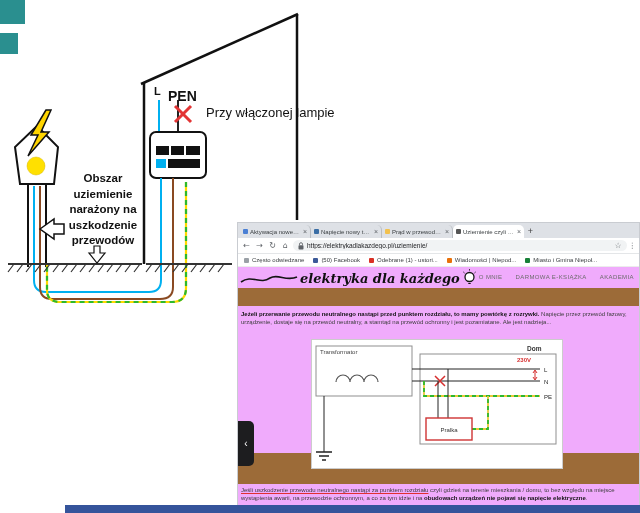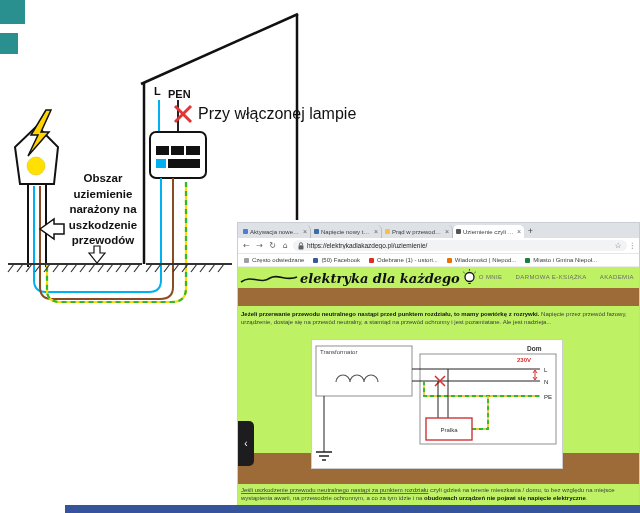--- a/index.html
+++ b/index.html
@@ -6,22 +6,22 @@
   .page{position:relative;width:640px;height:513px;background:#fff;overflow:hidden;
         font-family:"Liberation Sans",sans-serif;}
   .abs{position:absolute;}
 
   
   .teal1{left:0;top:0;width:25px;height:24px;}
   .teal2{left:0;top:33px;width:18px;height:21px;}
 
   
   .hd-l{left:154px;top:85px;font-size:11px;font-weight:bold;color:#111;}
-  .hd-pen{left:168px;top:88px;font-size:11px;font-weight:bold;color:#111;}
-  .hd-note{left:198px;top:105px;font-size:16px;color:#111;white-space:nowrap;}
+  .hd-pen{left:168px;top:88px;font-size:14px;font-weight:bold;color:#111;}
+  .hd-note{left:206px;top:105px;font-size:13px;color:#111;white-space:nowrap;}
   .hd-area{left:62px;top:171px;width:82px;font-size:11.5px;font-weight:bold;color:#111;
            line-height:15.5px;white-space:pre-line;text-align:center;}
 
   
   .browser{left:237px;top:222px;width:403px;height:283px;background:#fff;
            border:1px solid #c9ccd1;box-sizing:border-box;}
   .tabbar{height:15px;background:#dee1e6;display:flex;align-items:flex-end;padding-left:2px;}
   .tab{width:71px;height:13px;display:flex;align-items:center;gap:2px;padding:0 3px;
        border-radius:5px 5px 0 0;box-sizing:border-box;}
   .tab.inactive{border-right:1px solid #b9bdc2;}
@@ -39,21 +39,21 @@
   .urlbox{flex:1;height:11px;background:#f1f3f4;border-radius:6px;display:flex;align-items:center;
           gap:3px;padding:0 5px;min-width:0;}
   .url{font-size:6.5px;color:#202124;white-space:nowrap;overflow:hidden;flex:1;}
   .star,.menu-ic{font-size:7.5px;color:#5f6368;font-family:"DejaVu Sans",sans-serif;}
 
   .bookbar{height:12px;display:flex;align-items:center;gap:9px;padding:0 6px;background:#fff;
            border-bottom:1px solid #ececec;}
   .bm{display:flex;align-items:center;gap:3px;font-size:6px;color:#3c4043;white-space:nowrap;}
   .bm-dot{width:5px;height:5px;border-radius:1px;flex:none;}
 
-  .content{position:relative;height:239px;background:#bef264;}
+  .content{position:relative;height:239px;background:#f0abfc;}
   .logo-row{position:absolute;left:2px;top:1px;display:flex;align-items:center;height:20px;}
   .logo-text{font-family:"DejaVu Serif",serif;font-style:italic;font-weight:600;font-size:13px;
              color:#101010;margin:0 2px;white-space:nowrap;}
   .site-nav{position:absolute;right:5px;top:7px;display:flex;gap:13px;}
   .nav-item{font-size:6px;color:#6b6b6b;letter-spacing:.4px;white-space:nowrap;}
 
   .band{position:absolute;left:0;width:100%;height:18px;}
   .band1{top:21px;}
   .band2{top:186px;height:31px;z-index:1;}
 

